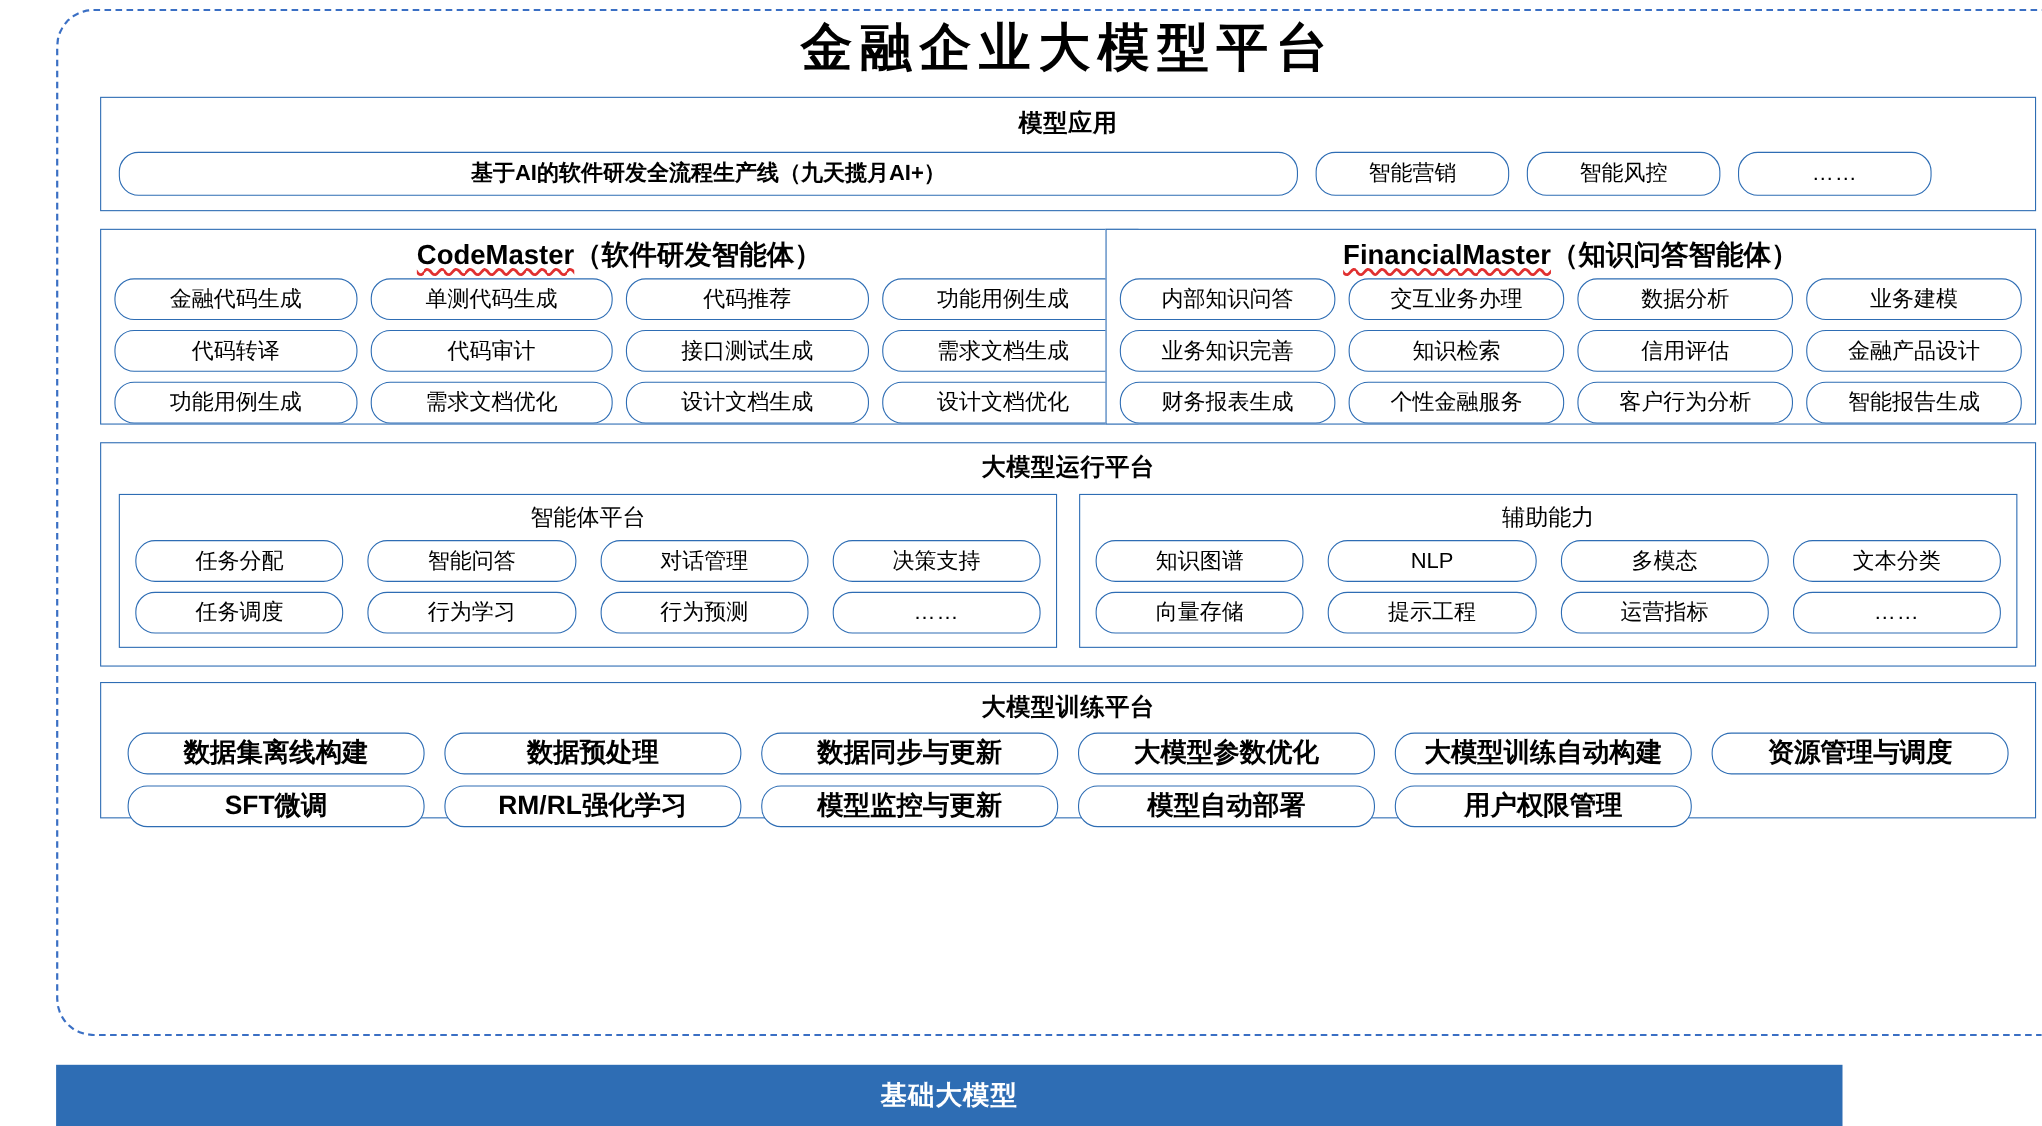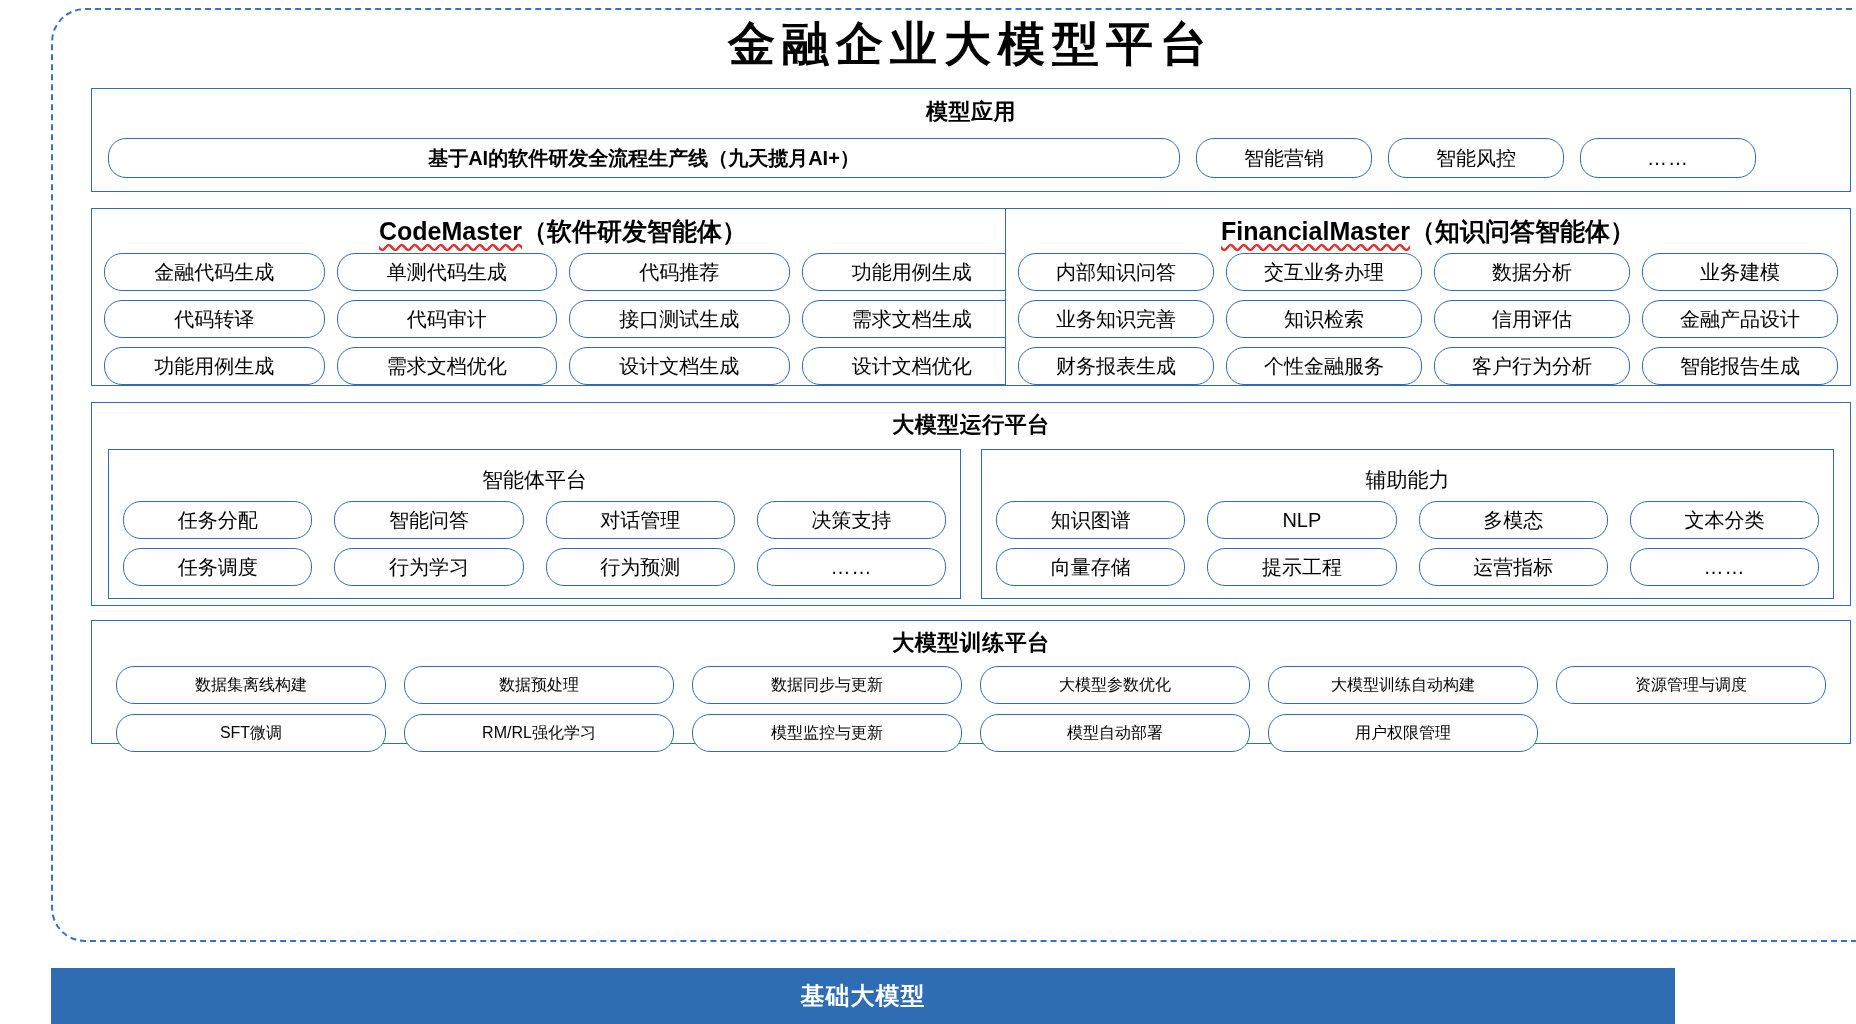--- a/index.html
+++ b/index.html
@@ -139,21 +139,21 @@
   #sec-runtime .section-title { margin-top: 7px; }
   .runtime-cols {
     display: flex;
     gap: 20px;
     margin: 9px 16px 0 16px;
   }
   .subpanel {
     box-sizing: border-box;
     border: 1.4px solid #2e6db4;
     background: #ffffff;
-    padding: 10px 14px 12px 14px;
+    padding: 0 14px 12px 14px;
     flex: 1 1 0;
   }
   .subpanel-title {
     text-align: center;
     font-size: 21px;
     font-weight: 400;
     color: #000000;
     margin: 6px 0 7px 0;
   }
   .subpanel-grid {
@@ -170,21 +170,21 @@
     width: 1760px;
     height: 124px;
   }
   #sec-training .section-title { margin-top: 7px; }
   .training-grid {
     display: grid;
     grid-template-columns: repeat(6, 1fr);
     gap: 10px 18px;
     margin: 8px 24px 0 24px;
   }
-  .training-grid .pill { height: 38px; font-size: 16px; }
+  .training-grid .pill { height: 38px; font-size: 24px; font-weight: bold; }
 
   
   .base-bar {
     position: absolute;
     left: 8px;
     top: 968px;
     width: 1624px;
     height: 56px;
     background: #2e6db4;
     display: flex;

